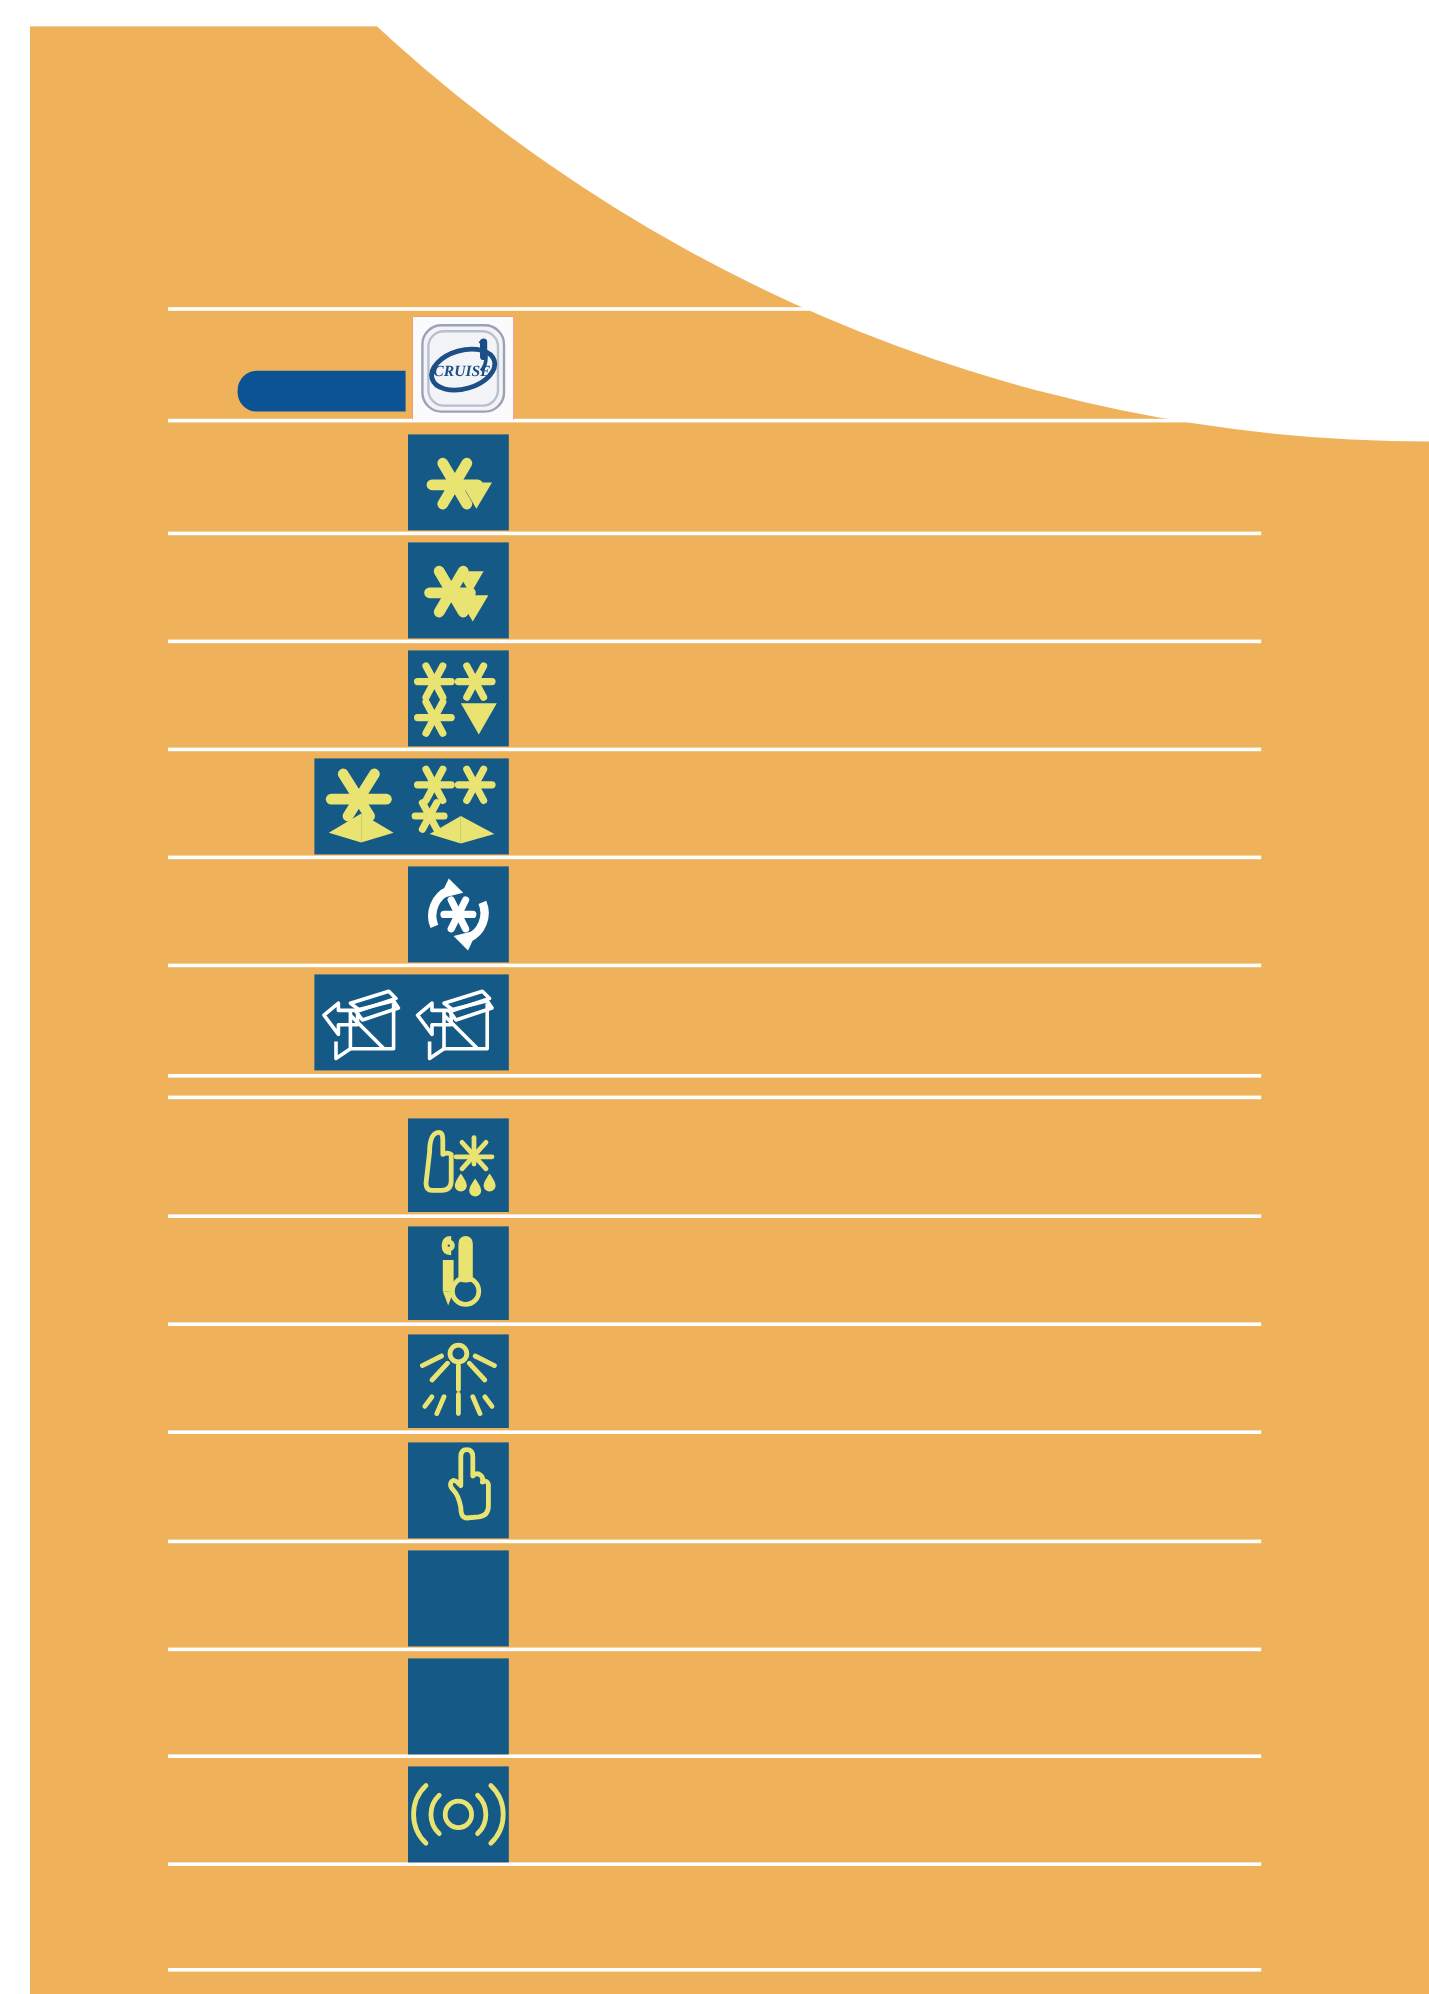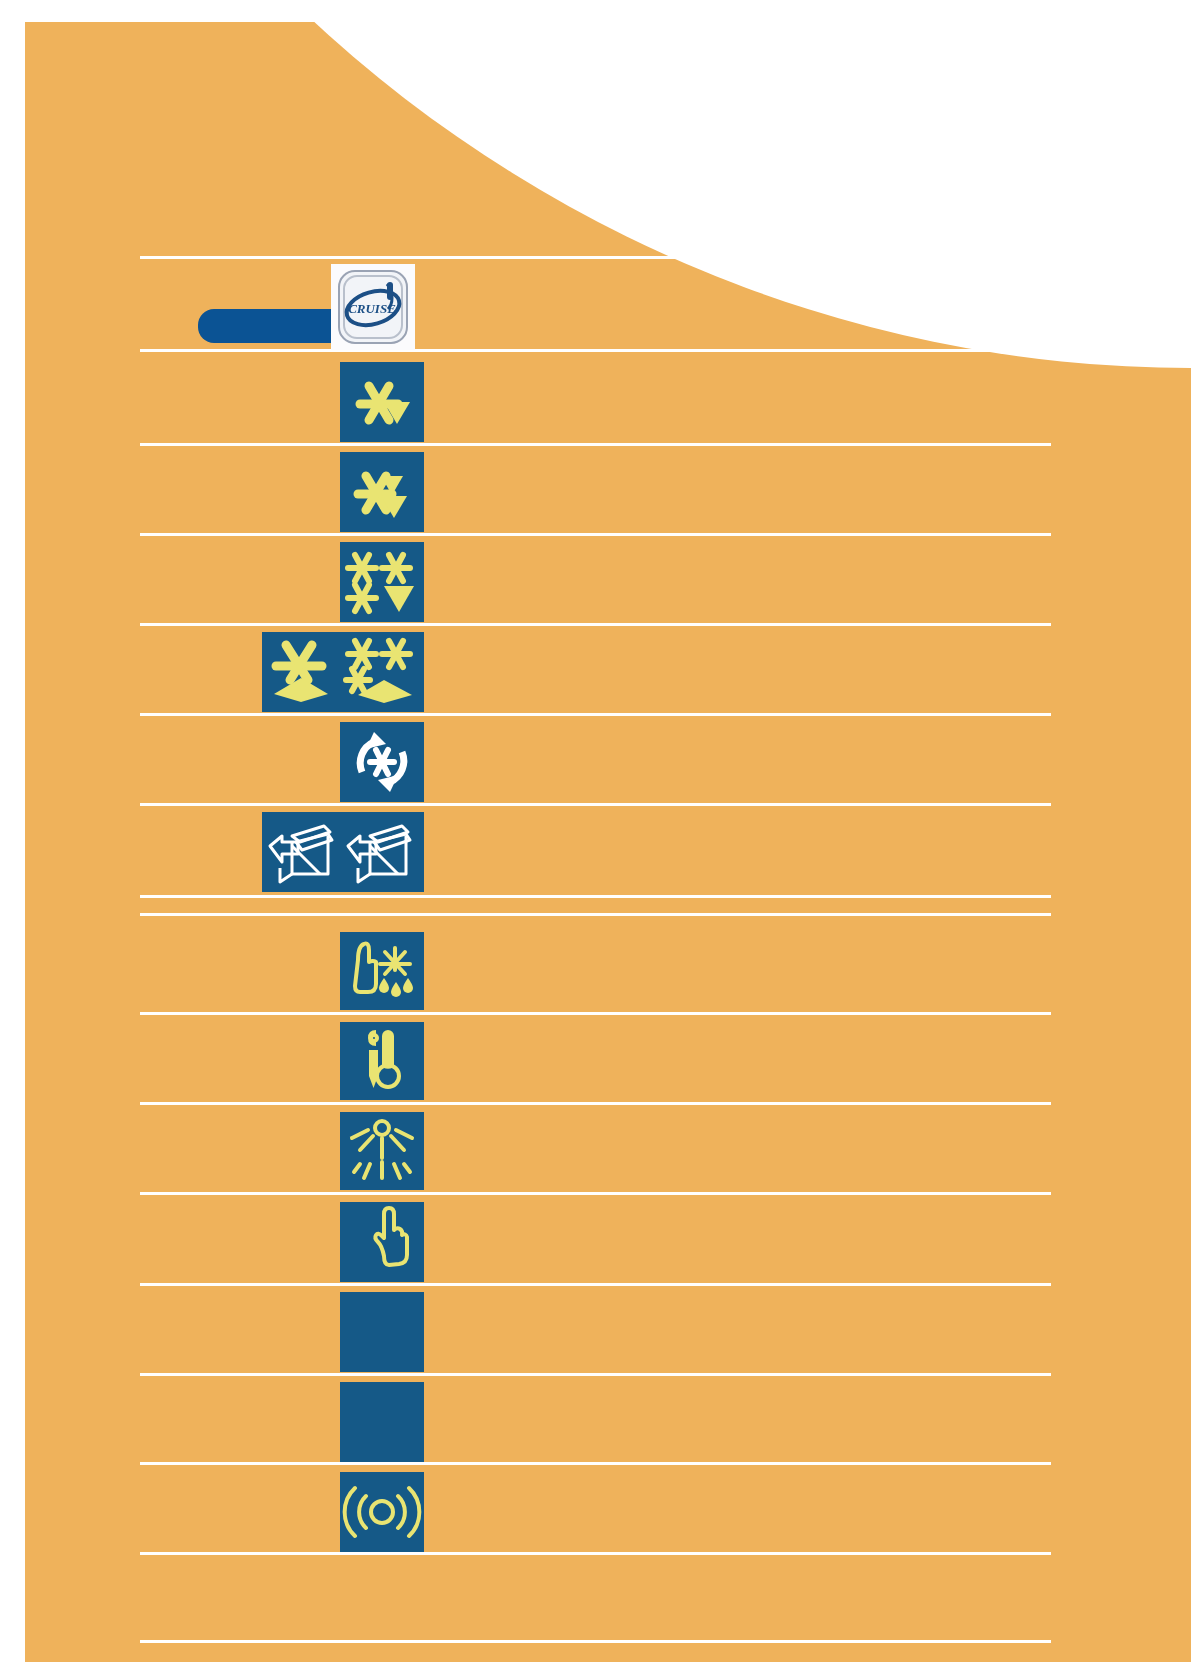--- a/index.html
+++ b/index.html
@@ -77,21 +77,21 @@
     width: 140px;
     height: 34px;
     background: #0b5394;
     border-top-left-radius: 16px;
     border-bottom-left-radius: 16px;
   }
 
   
   #cruise-photo {
     position: absolute;
-    left: 331px;
+    left: 344px;
     top: 264px;
     width: 84px;
     height: 86px;
     background: #ec4899;
   }
   #cruise-photo svg { display: block; }
 </style>
 </head>
 <body>
 

